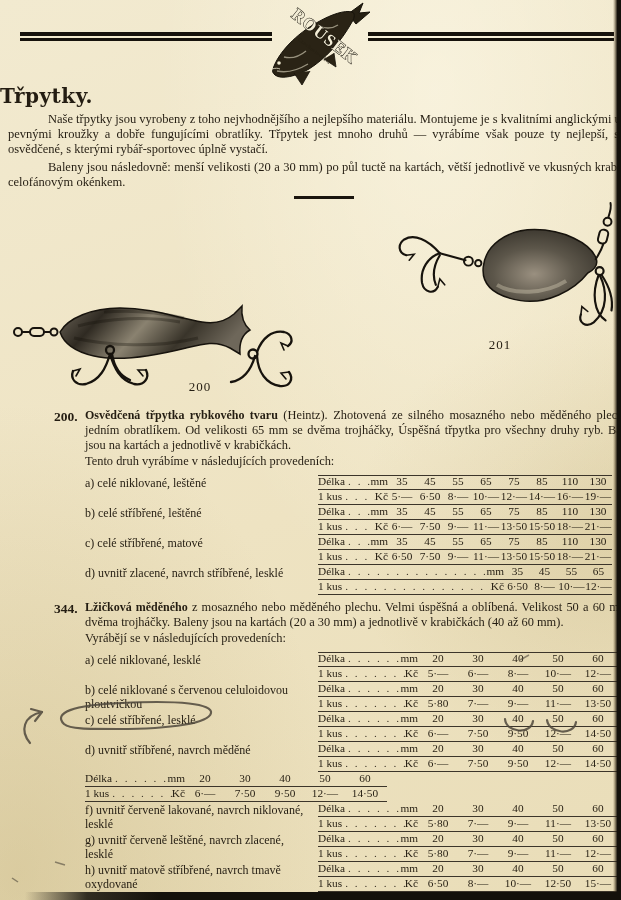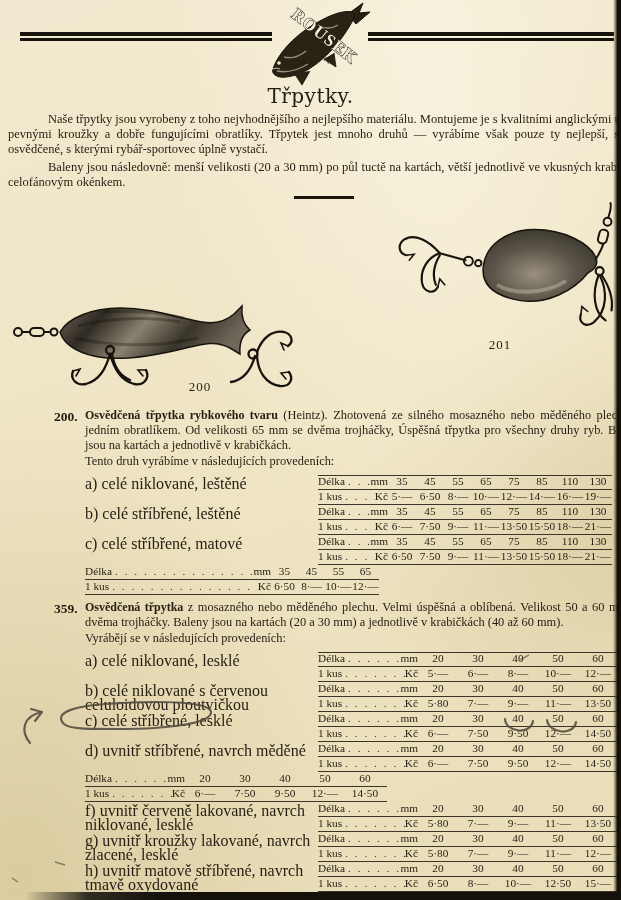--- a/index.html
+++ b/index.html
@@ -11,38 +11,38 @@
       radial-gradient(ellipse at 3% 97%, rgba(185,165,105,0.35), transparent 38%),
       radial-gradient(ellipse at 98% 60%, rgba(180,160,100,0.25), transparent 30%),
       linear-gradient(160deg,#f2ead0 0%,#eee3c2 55%,#e9ddb8 100%);
   }
   .abs{position:absolute;}
   
   .rule{height:9px;background:linear-gradient(#16120c 0 4px,transparent 4px 6.5px,#16120c 6.5px 9px);}
   .rule-left{left:20px;top:32px;width:252px;}
   .rule-right{left:368px;top:32px;width:246px;}
   
-  .title{left:0;top:84px;width:621px;text-align:center;
-    font-family:"DejaVu Serif", serif;font-weight:normal;font-size:20px;letter-spacing:0.5px;}
+  .title{left:0;top:84px;width:621px;text-align:left;
+    font-family:"DejaVu Serif", serif;font-weight:bold;font-size:20px;letter-spacing:0.5px;}
   
   .intro{left:8px;top:112px;width:650px;font-size:12.5px;line-height:15.2px;text-align:justify;}
   .intro p{margin:0 0 2px 0;text-indent:40px;}
   .divider{left:294px;top:196px;width:60px;height:2.5px;background:#1a150e;}
   
   .figlabel{width:100px;text-align:center;font-size:13px;letter-spacing:1px;}
   
   .section{left:0;width:621px;}
   .num{position:absolute;left:54px;top:1px;font-weight:bold;font-size:13.5px;}
   .ibody{margin-left:85px;width:562px;}
   .para{width:558px;font-size:12.4px;line-height:15px;text-align:justify;margin:0;}
   .para b{font-size:12px;}
   .sub{font-size:12.4px;line-height:15px;margin:1px 0 6px 0;}
   
   .group{display:flex;align-items:flex-start;min-height:30px;}
-  .gvariant{width:229px;padding-right:4px;font-size:16px;line-height:13.5px;padding-top:2px;}
+  .gvariant{width:229px;padding-right:4px;font-size:12px;line-height:13.5px;padding-top:2px;}
   .gtable{flex:none;}
   .prow{display:flex;height:15px;line-height:13.5px;border-bottom:1px solid #3c352a;
         font-size:11.3px;white-space:nowrap;align-items:flex-end;padding-bottom:1px;box-sizing:border-box;}
   .groups .group:first-child .prow:first-child{border-top:1px solid #3c352a;}
   .plabel{display:flex;flex:none;}
   .pdots{flex:1;overflow:hidden;white-space:nowrap;padding:0 3px;letter-spacing:2px;color:#3a3226;}
   .pdots::after{content:". . . . . . . . . . . . . . . . . . . . . . . .";}
   .punit{flex:none;}
   .pval{flex:none;text-align:center;}
   .i200 .prow{width:294px;}
@@ -276,20 +276,21 @@
                 <span class="pval">9·—</span>
                 <span class="pval">11·—</span>
                 <span class="pval">13·50</span>
                 <span class="pval">15·50</span>
                 <span class="pval">18·—</span>
                 <span class="pval">21·—</span>
               </div>
             </div>
           </div>
           <div class="group">
+            <div class="gvariant">d) uvnitř zlacené, navrch stříbřené, lesklé</div>
             <div class="gtable">
               <div class="prow wide">
                 <span class="plabel">
                   <span class="pname">Délka</span>
                   <span class="pdots"></span>
                   <span class="punit">mm</span>
                 </span>
                 <span class="pval">35</span>
                 <span class="pval">45</span>
                 <span class="pval">55</span>
@@ -306,23 +307,23 @@
                 <span class="pval">10·—</span>
                 <span class="pval">12·—</span>
               </div>
             </div>
           </div>
         </div>
     </div>
   </div>
 
   <div class="abs section" style="top:600px;">
-    <span class="num">359.</span>
+    <span class="num">344.</span>
     <div class="ibody">
-      <p class="para"><b>Osvědčená třpytka</b><span> z mosazného nebo měděného plechu. Velmi úspěšná a oblíbená. Velikost 50 a 60 mm se dvěma trojháčky. Baleny jsou na kartách (20 a 30 mm) a jednotlivě v krabičkách (40 až 60 mm).</span></p>
+      <p class="para"><b>Lžičková měděného</b><span> z mosazného nebo měděného plechu. Velmi úspěšná a oblíbená. Velikost 50 a 60 mm se dvěma trojháčky. Baleny jsou na kartách (20 a 30 mm) a jednotlivě v krabičkách (40 až 60 mm).</span></p>
       <div class="sub">Vyrábějí se v následujících provedeních:</div>
       <div class="groups i201">
           <div class="group">
             <div class="gvariant">a) celé niklované, lesklé</div>
             <div class="gtable">
               <div class="prow">
                 <span class="plabel">
                   <span class="pname">Délka</span>
                   <span class="pdots"></span>
                   <span class="punit">mm</span>
@@ -485,21 +486,21 @@
                 </span>
                 <span class="pval">5·80</span>
                 <span class="pval">7·—</span>
                 <span class="pval">9·—</span>
                 <span class="pval">11·—</span>
                 <span class="pval">13·50</span>
               </div>
             </div>
           </div>
           <div class="group">
-            <div class="gvariant">g) uvnitř kroužky lakované, navrch zlacené, lesklé</div>
+            <div class="gvariant">g) uvnitř červeně leštěné, navrch zlacené, lesklé</div>
             <div class="gtable">
               <div class="prow">
                 <span class="plabel">
                   <span class="pname">Délka</span>
                   <span class="pdots"></span>
                   <span class="punit">mm</span>
                 </span>
                 <span class="pval">20</span>
                 <span class="pval">30</span>
                 <span class="pval">40</span>

